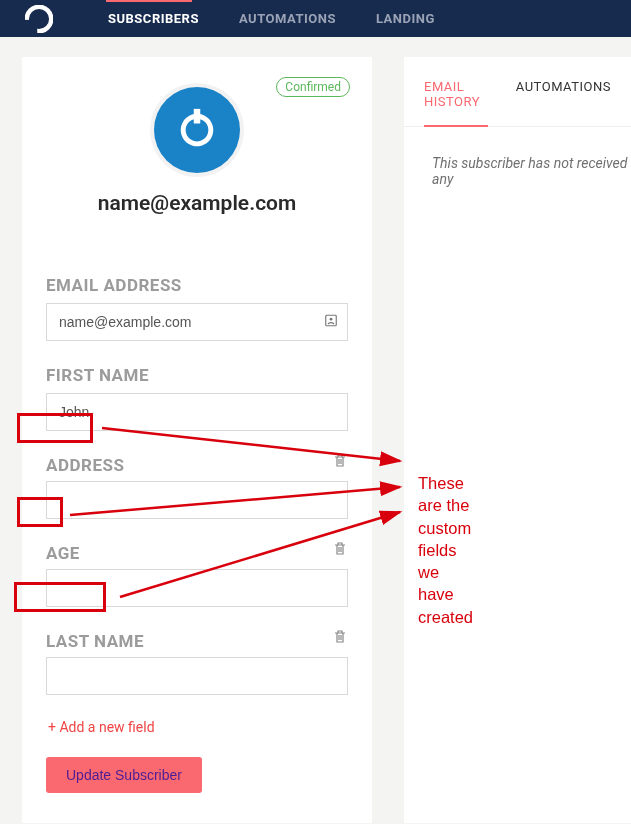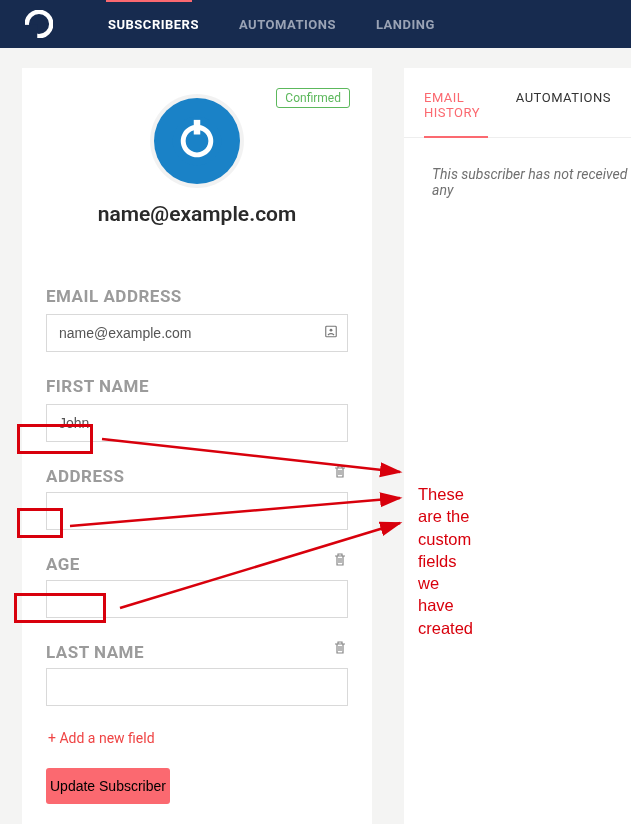--- a/index.html
+++ b/index.html
@@ -4,21 +4,21 @@
 <style>
   * { box-sizing: border-box; }
   body {
     margin: 0;
     font-family: -apple-system, BlinkMacSystemFont, "Segoe UI", Roboto, "Helvetica Neue", Arial, sans-serif;
     background: #f4f4f3;
     color: #333;
   }
   .topbar {
     background: #172b4f;
-    height: 48px;
+    height: 37px;
     display: flex;
     align-items: center;
     padding: 0 15px 0 25px;
   }
   .top-indicator {
     position: absolute;
     top: 0;
     left: 106px;
     width: 86px;
     height: 2px;
@@ -51,21 +51,21 @@
     background: #fff;
     width: 350px;
     padding: 22px 24px 30px 24px;
     position: relative;
   }
   .badge {
     position: absolute;
     top: 20px;
     right: 22px;
     border: 1px solid #5cb85c;
-    border-radius: 3px;
+    border-radius: 10px;
     color: #5cb85c;
     font-size: 12px;
     padding: 2px 8px;
   }
   .avatar-wrap {
     text-align: center;
     padding-top: 8px;
   }
   .avatar {
     width: 86px; height: 86px;
@@ -121,23 +121,23 @@
     cursor: pointer;
   }
   .add-field {
     font-size: 14px;
     color: #ef4444;
     cursor: pointer;
     margin: 4px 0 22px 2px;
   }
   .btn-primary {
     background: #fb6970;
-    color: #000000;
+    color: #4c1d95;
     border: none;
-    padding: 10px 4px;
+    padding: 10px 20px;
     font-size: 14px;
     border-radius: 3px;
     cursor: pointer;
   }
   .right-pane {
     flex: 1;
     background: #fff;
     padding: 0;
     min-height: 740px;
   }

